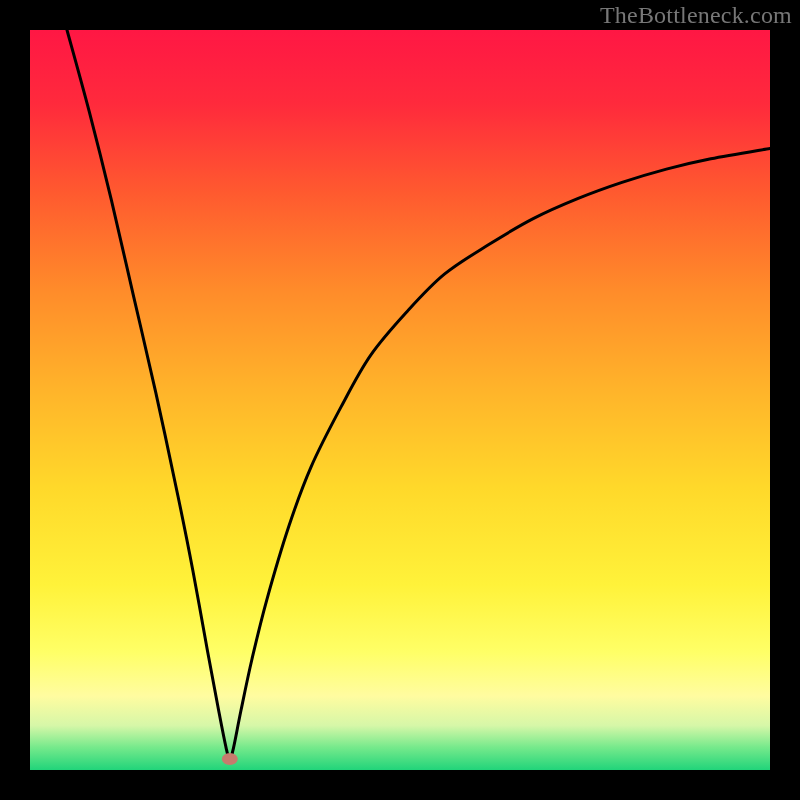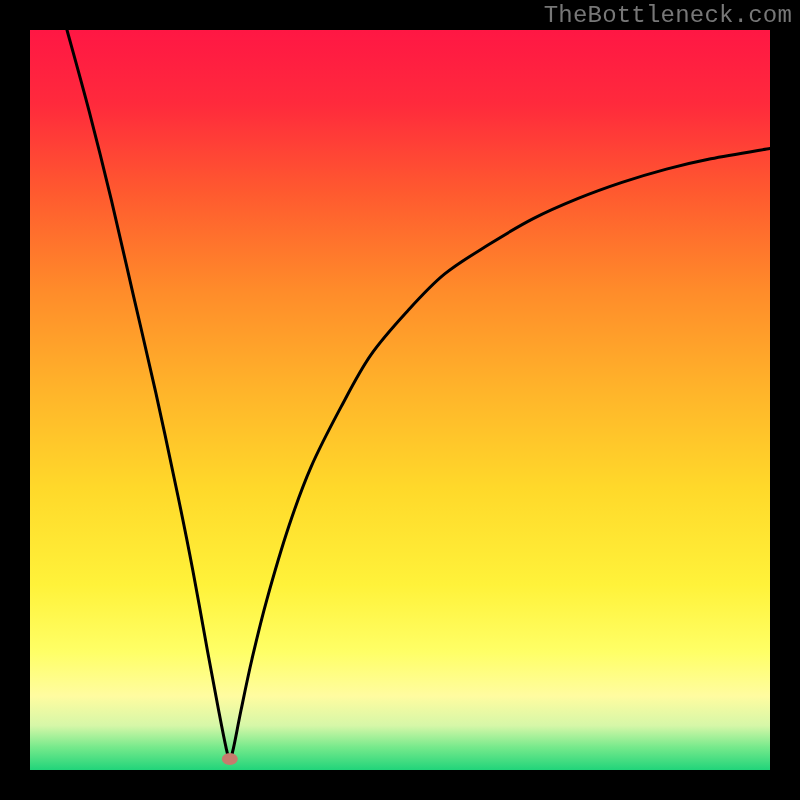--- a/index.html
+++ b/index.html
@@ -32,21 +32,21 @@
     width: 740px;
     height: 740px;
     display: block;
   }
   .watermark {
     position: absolute;
     top: 2px;
     right: 8px;
     color: #777;
     font-size: 24px;
-    font-family: Liberation Mono, monospace;
+    font-family: Liberation Serif, serif;
     user-select: none;
     letter-spacing: 0.2px;
   }
 </style>
 </head>
 <body>
 
 <div class="frame">
   <div class="plot-area">
     <svg class="plot-svg" viewBox="0 0 740 740" preserveAspectRatio="none">

